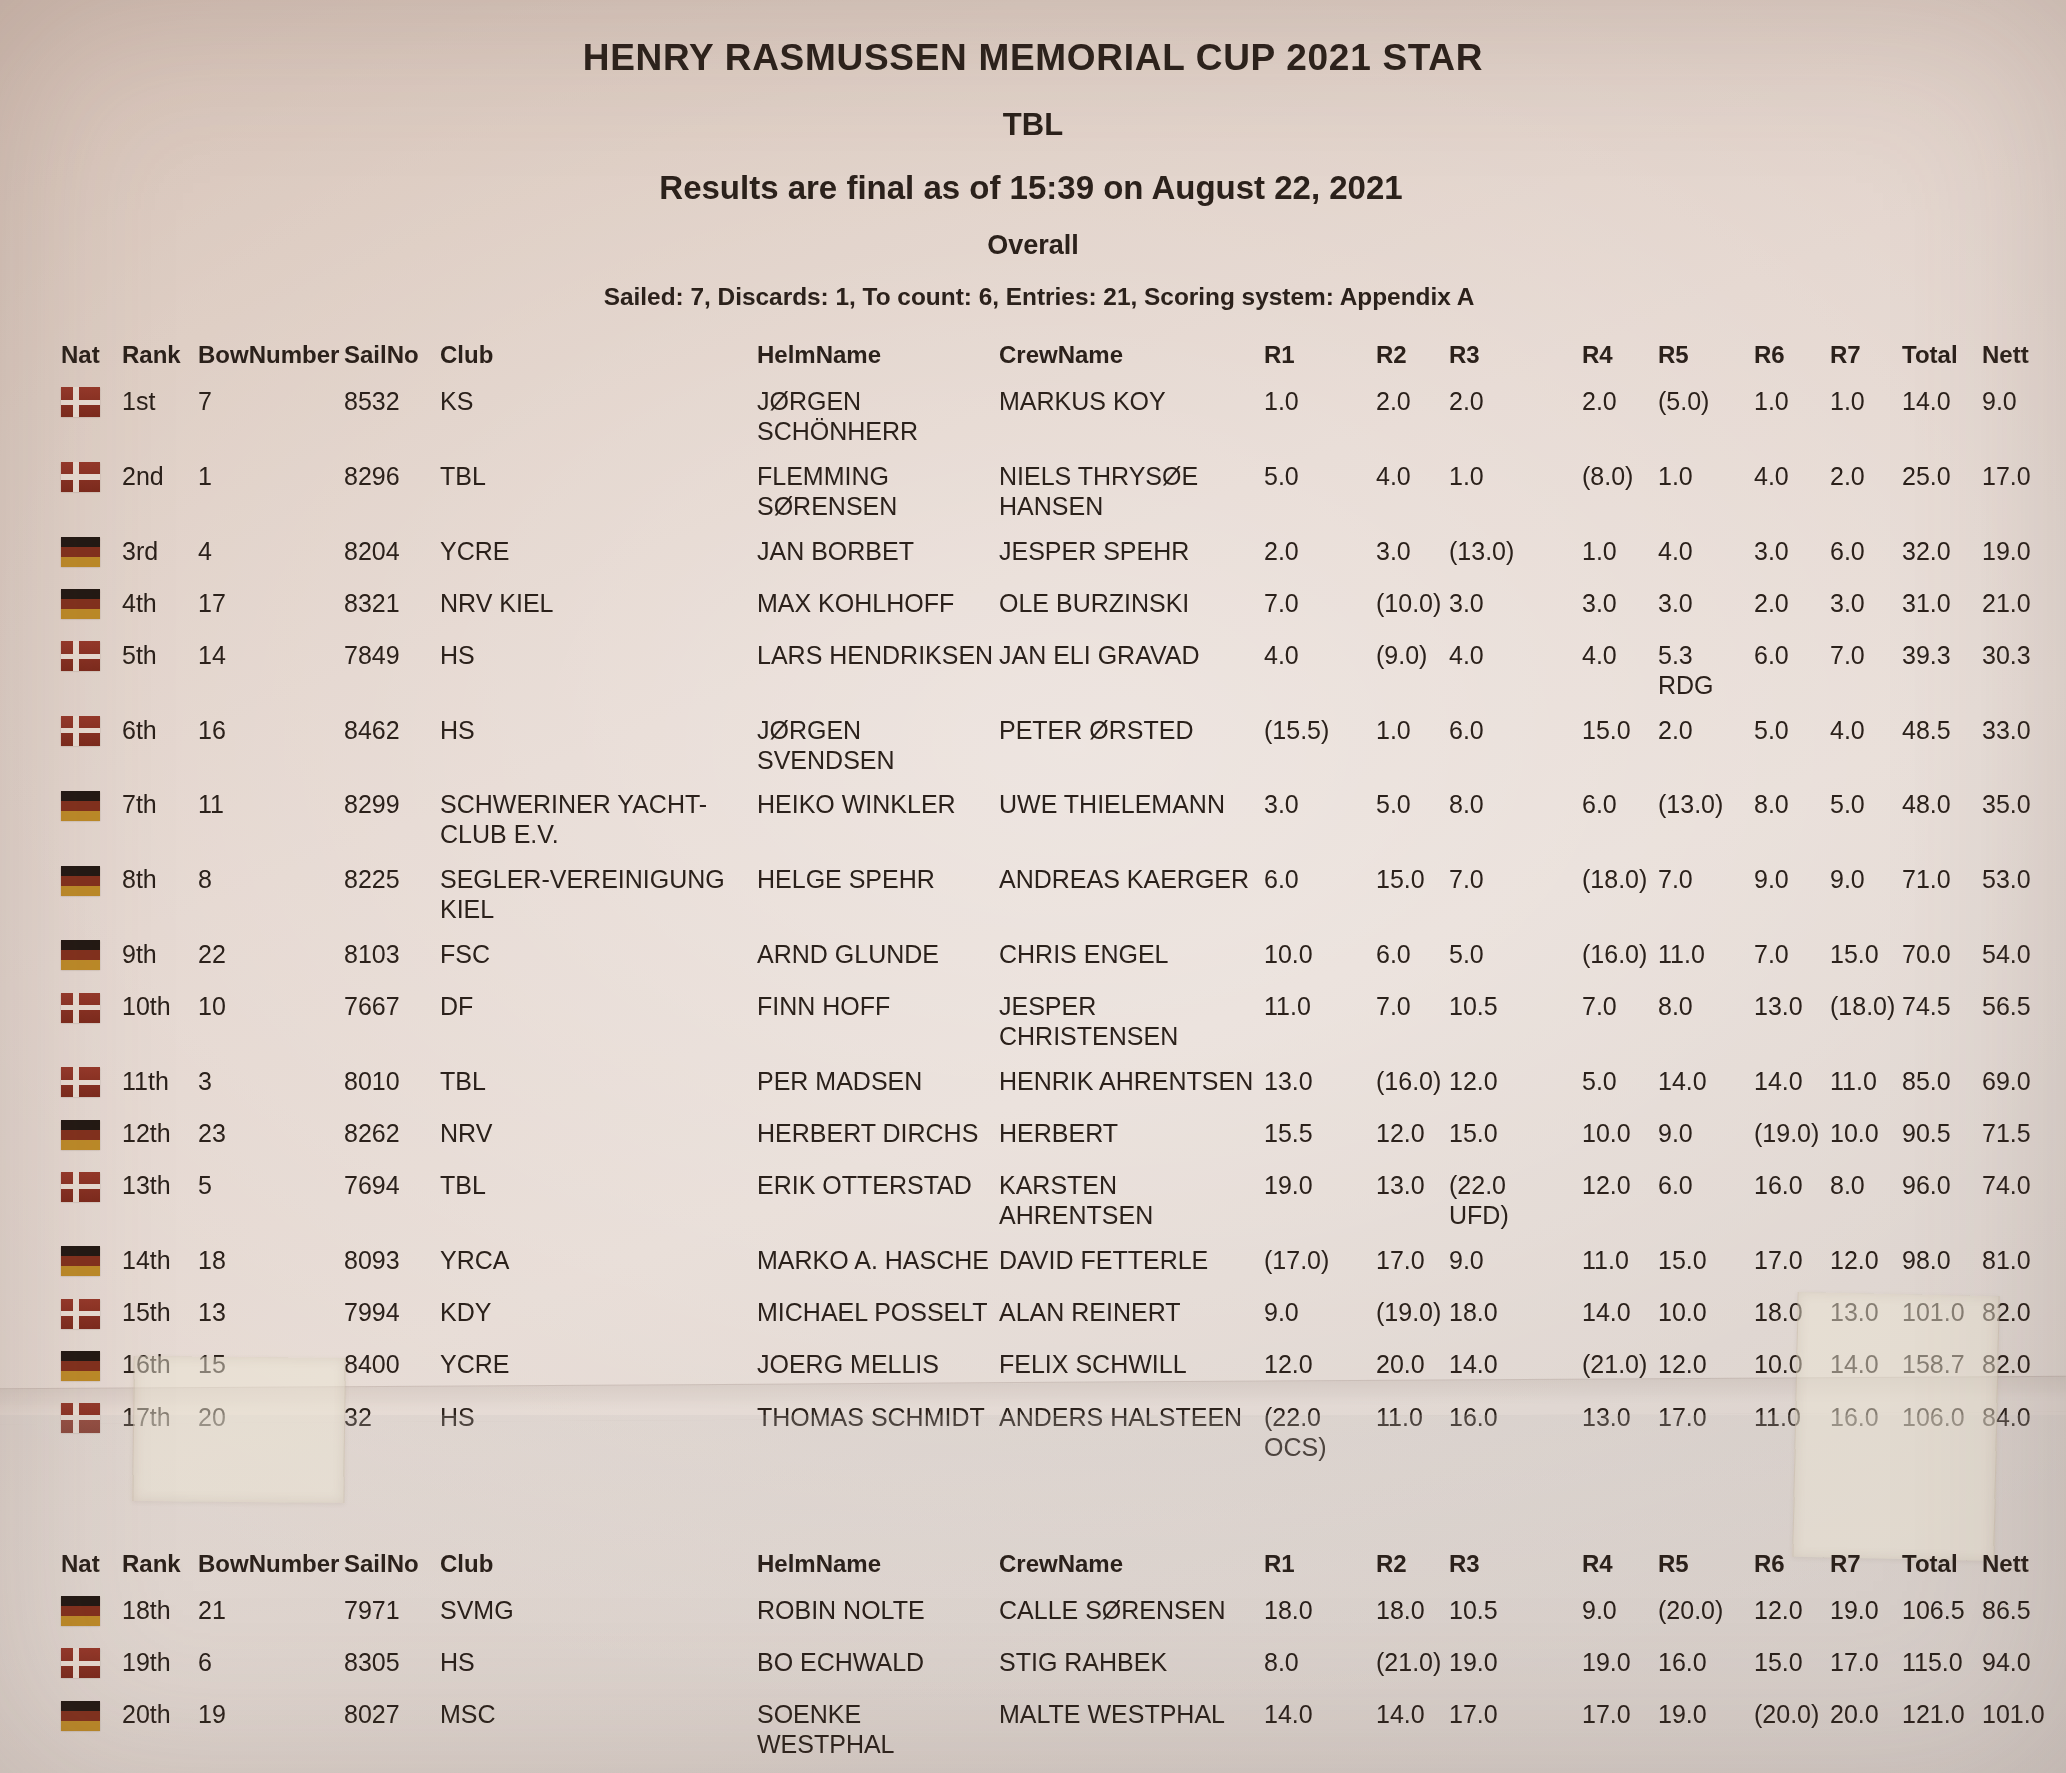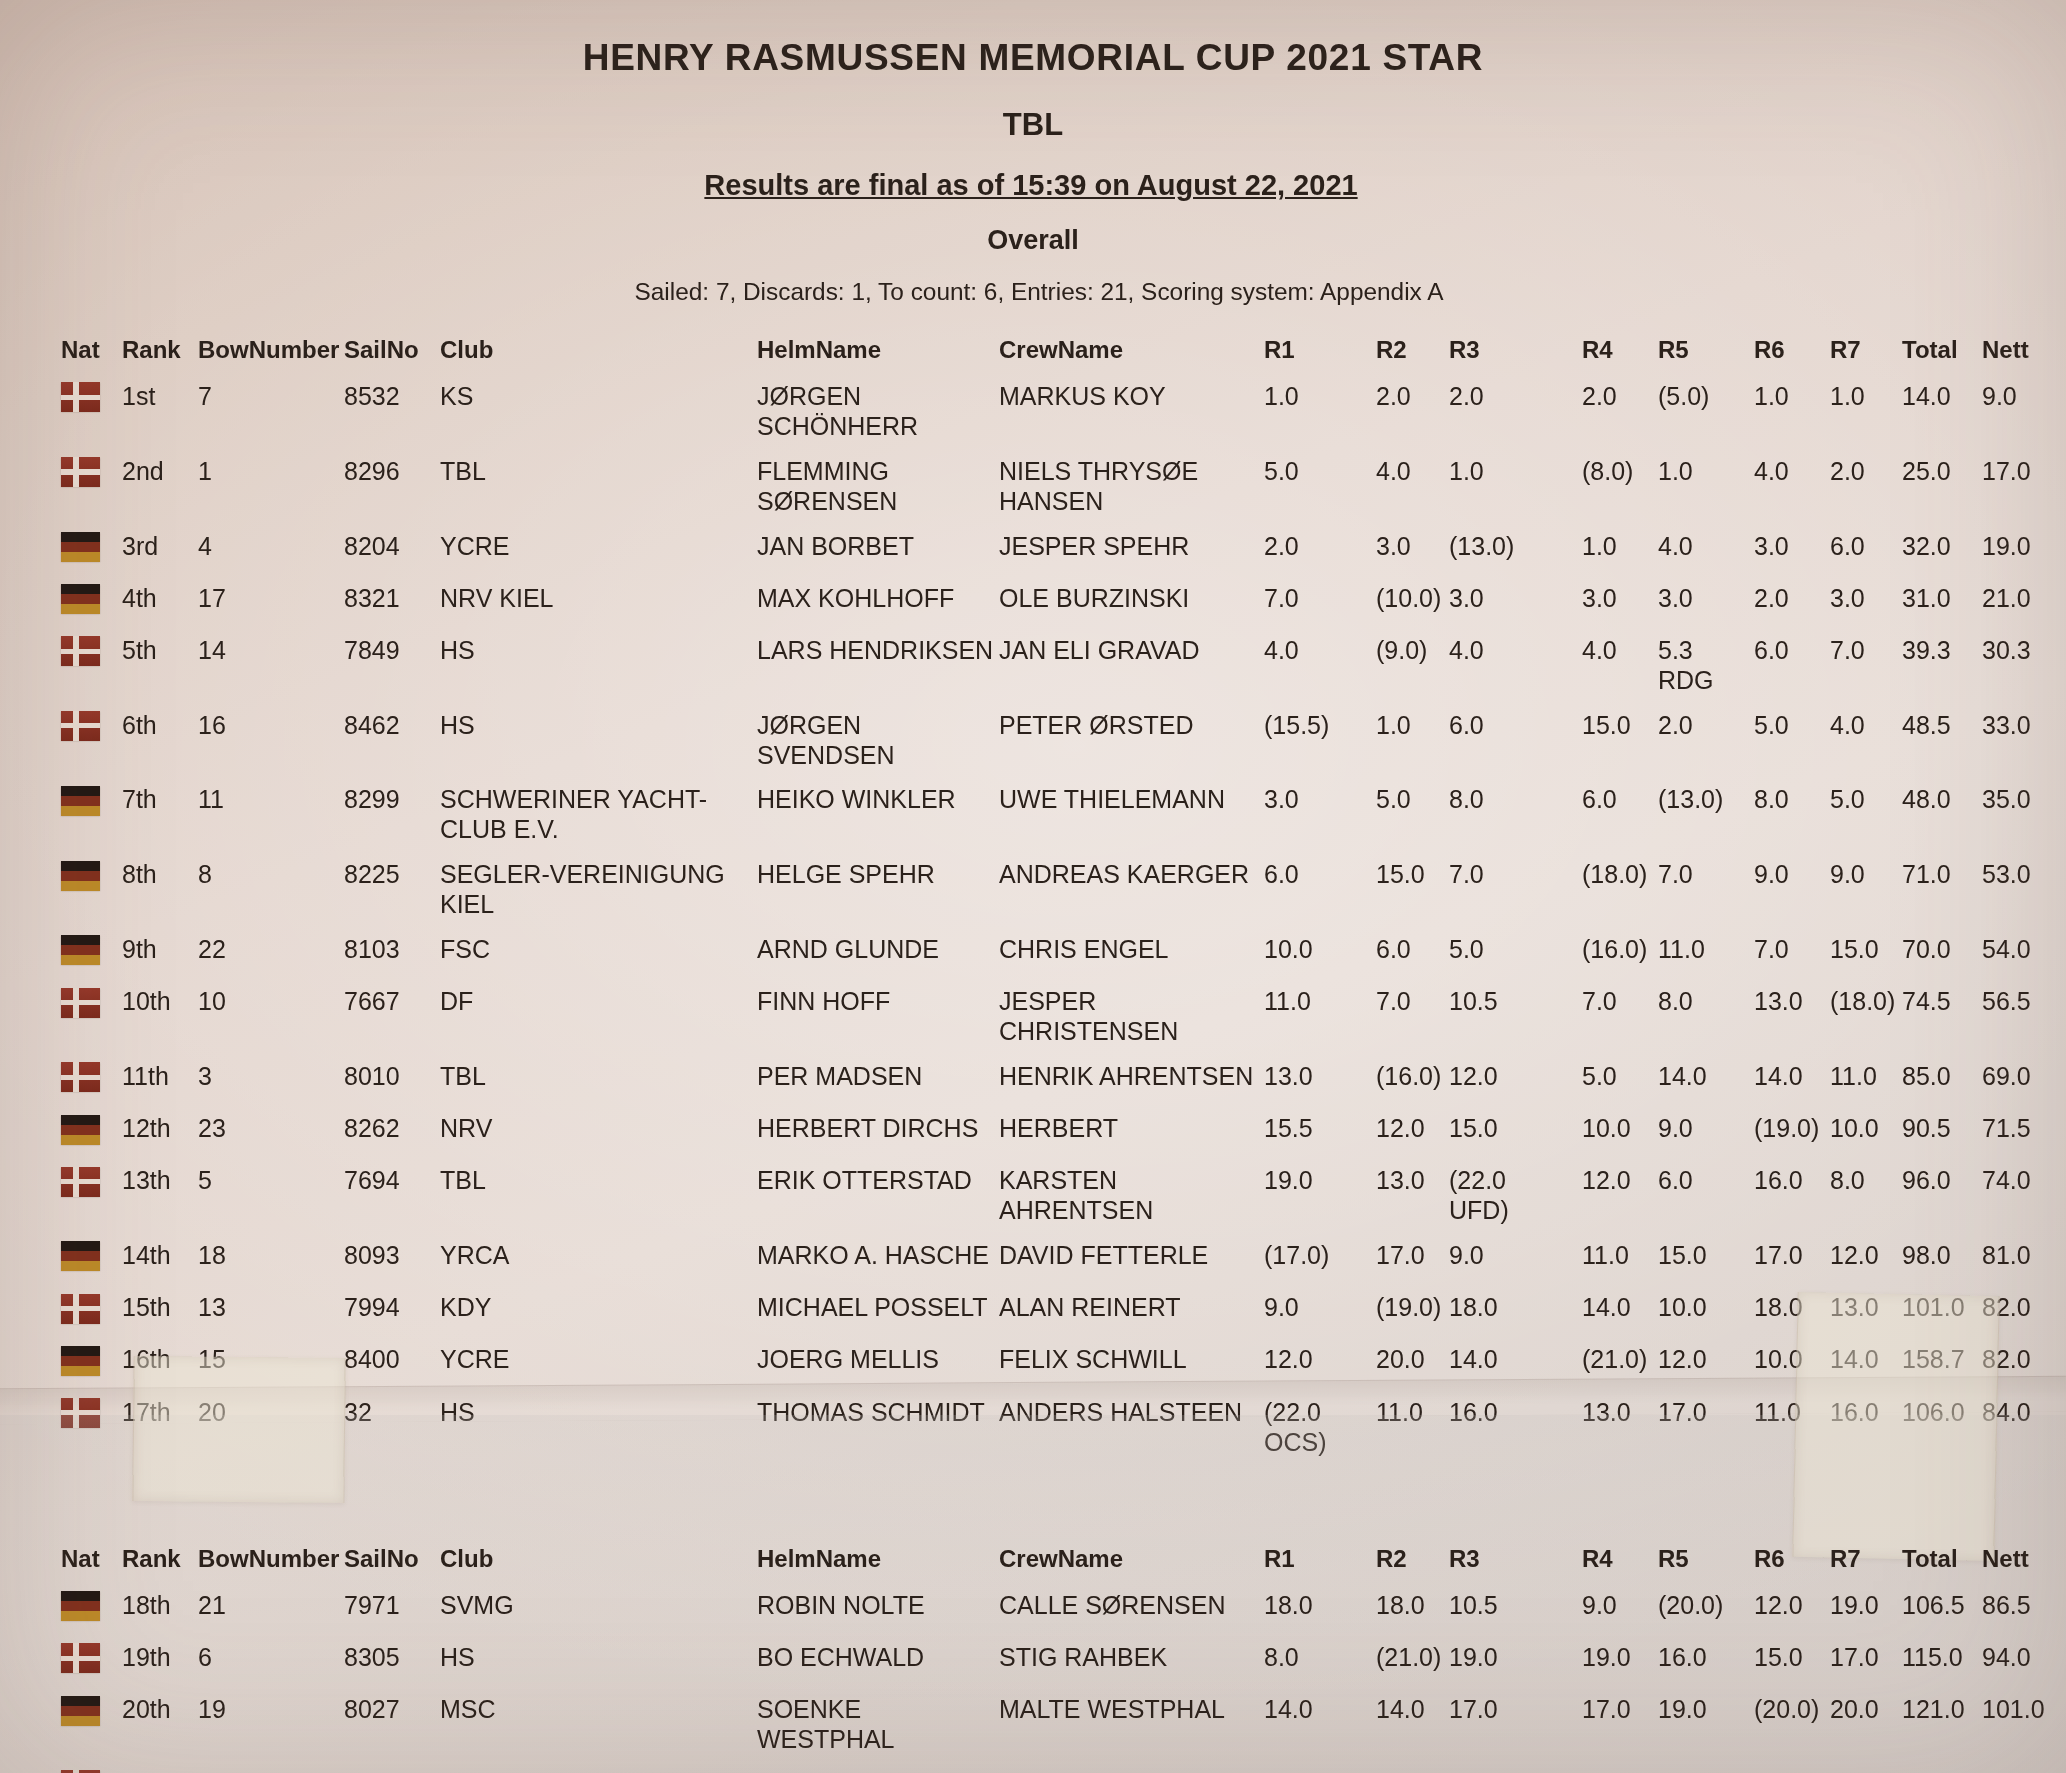--- a/index.html
+++ b/index.html
@@ -21,23 +21,23 @@
     background:linear-gradient(180deg,rgba(96,76,64,.10),rgba(255,255,255,0) 70%);}
   .tape{position:absolute;background:rgba(236,229,214,.48);
     border-left:0.7px solid rgba(160,140,118,.28);border-right:0.7px solid rgba(160,140,118,.28);
     box-shadow:inset 0 0 12.2px rgba(130,108,86,.14), 0 1.4px 4.1px rgba(120,100,80,.10);}
   .tape-left{left:133px;top:1357px;width:210px;height:145px;transform:rotate(.6deg);}
   .tape-right{left:1795px;top:1294px;width:200px;height:265px;transform:rotate(1.2deg);}
 
   header{position:relative;text-align:center;}
   .title{margin:37px 0 0 0;font-size:37px;font-weight:700;letter-spacing:0.7px;}
   .subtitle{margin:28.4px 0 0 0;font-size:31px;font-weight:700;}
-  .status{margin:26px 4px 0 0;font-size:29px;font-weight:700;text-decoration:underline;}
+  .status{margin:26px 4px 0 0;font-size:33px;font-weight:700;}
   .section{margin:23px 0 0 0;font-size:27px;font-weight:700;}
-  .meta{margin:21.7px 0 0 0;font-size:24.4px;font-weight:400;padding-left:12px;}
+  .meta{margin:21.7px 0 0 0;font-size:24.4px;font-weight:700;padding-left:12px;}
 
   table.results{border-collapse:collapse;table-layout:fixed;margin-left:61px;width:1997px;position:relative;}
   #t1{margin-top:30px;}
   #t2{margin-top:81px;}
   th{font-size:24px;font-weight:700;text-align:left;vertical-align:bottom;padding:0 2.7px 9.5px 0;}
   td{font-size:25px;line-height:30px;vertical-align:top;text-align:left;
      padding:7.4px 2.7px 7.4px 0;white-space:pre-line;}
   col.c-nat{width:61px}col.c-rank{width:76px}col.c-bow{width:146px}col.c-sail{width:96px}
   col.c-club{width:317px}col.c-helm{width:242px}col.c-crew{width:265px}
   col.c-r1{width:112px}col.c-r2{width:73px}col.c-r3{width:133px}col.c-r4{width:76px}

